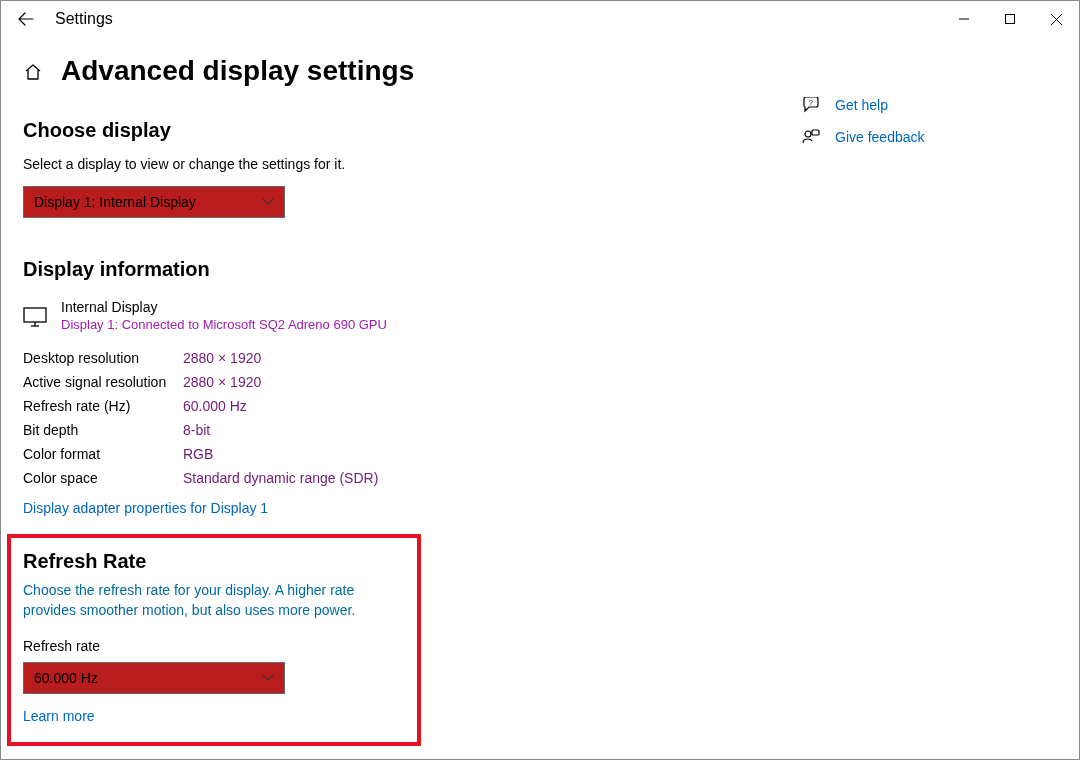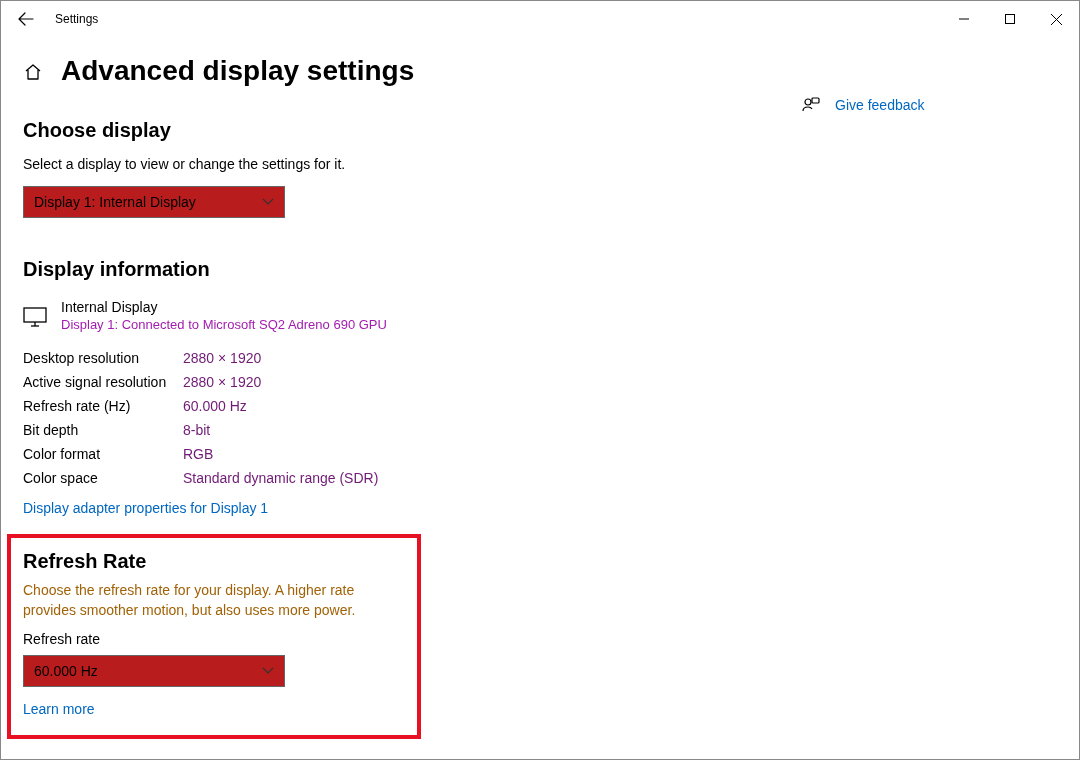--- a/index.html
+++ b/index.html
@@ -21,21 +21,21 @@
       padding-left: 10px;
     }
     .back-arrow {
       width: 30px;
       display: flex;
       justify-content: center;
       align-items: center;
       cursor: pointer;
     }
     .title-text {
-      font-size: 12px;
+      font-size: 16px;
       margin-left: 14px;
       color: #000;
     }
     .window-controls {
       margin-left: auto;
       display: flex;
     }
     .win-btn {
       width: 46px;
       height: 36px;
@@ -141,22 +141,22 @@
       margin-left: -16px;
       width: 414px;
     }
     .refresh-box h2 {
       font-size: 20px;
       font-weight: 600;
       margin-bottom: 8px;
     }
     .refresh-desc {
       font-size: 14px;
-      color: #a16207;
-      margin-bottom: 11px;
+      color: #0369a1;
+      margin-bottom: 18px;
       line-height: 1.4;
     }
     .refresh-label {
       font-size: 14px;
       margin-bottom: 8px;
     }
     .learn-link {
       margin-top: 14px;
     }
     .side {
@@ -290,20 +290,29 @@
         </span>
       </div>
       <div class="link learn-link">Learn more</div>
     </div>
   </div>
 
   <div class="side">
     <div class="side-item">
       <span class="side-icon">
         <svg width="18" height="16" viewBox="0 0 18 16">
+            <path d="M2 2 Q2 0 4 0 H14 Q16 0 16 2 V8 Q16 10 14 10 H7 L3 14 V10 Q2 10 2 8 Z" stroke="#000" stroke-width="1.2" fill="none"></path>
+            <text x="9" y="7.5" font-size="7" text-anchor="middle" fill="#000">?</text>
+          </svg>
+      </span>
+      <span class="side-text">Get help</span>
+    </div>
+    <div class="side-item">
+      <span class="side-icon">
+        <svg width="18" height="16" viewBox="0 0 18 16">
             <circle cx="6" cy="5" r="3" stroke="#000" stroke-width="1.2" fill="none"></circle>
             <path d="M1 14 Q1 10 6 10 Q9 10 10 12" stroke="#000" stroke-width="1.2" fill="none"></path>
             <rect x="10" y="1" width="7" height="5" rx="1" stroke="#000" stroke-width="1.2" fill="none"></rect>
           </svg>
       </span>
       <span class="side-text">Give feedback</span>
     </div>
   </div>
 </div>
 

